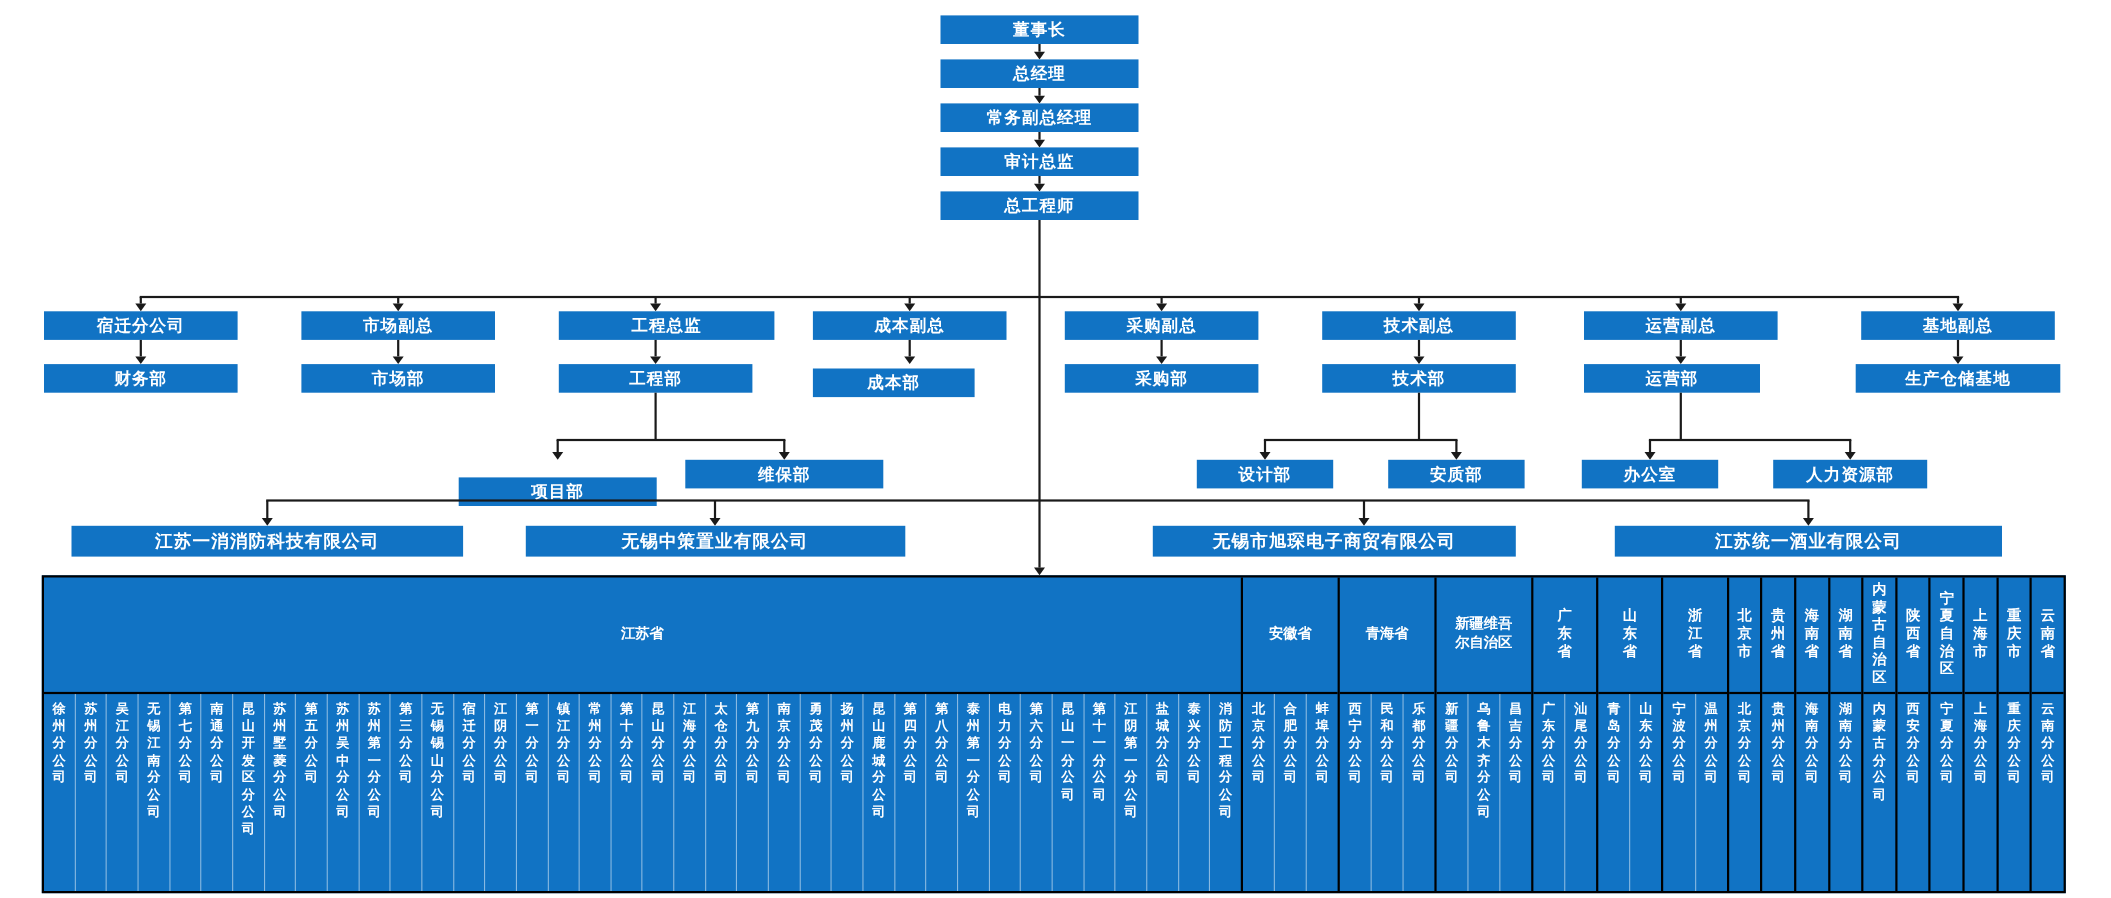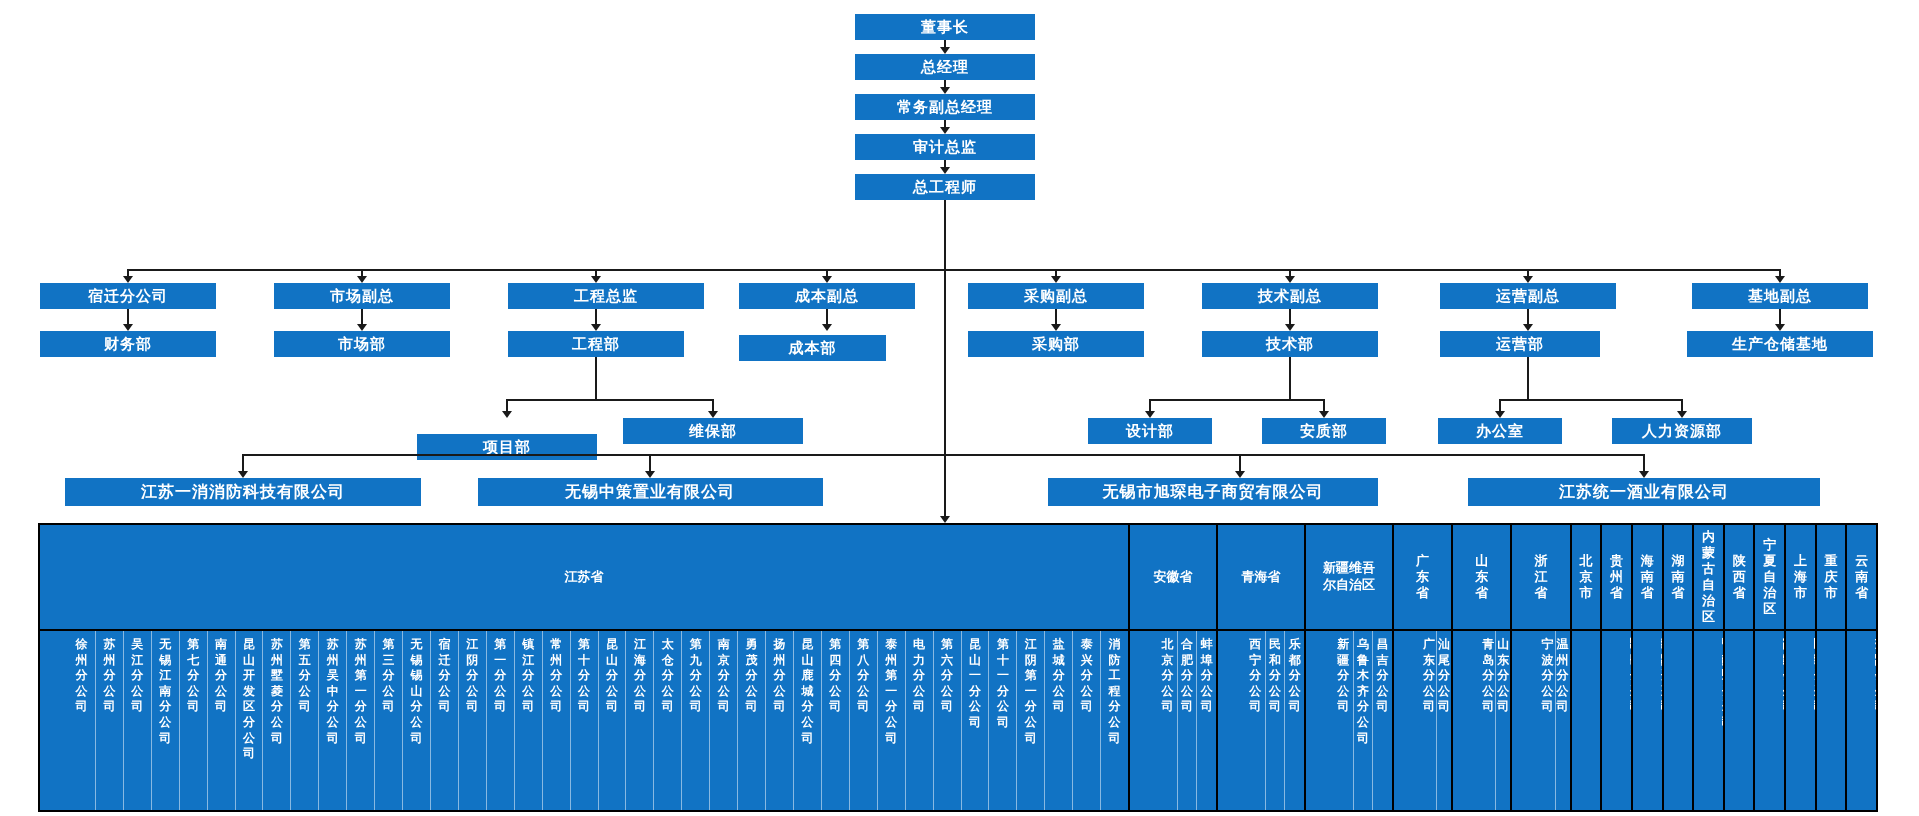--- a/index.html
+++ b/index.html
@@ -27,21 +27,21 @@
   }
   .region{display:flex;flex-direction:column;flex-basis:0;min-width:0;border-left:2px solid #000;}
   .region:first-child{border-left:none;}
   .prov{
     height:104px;flex:none;border-bottom:2px solid #000;
     display:flex;align-items:center;justify-content:center;
     color:#fff;font-weight:bold;font-size:13px;text-align:center;overflow:hidden;
   }
   .prov .prov-label{max-width:56px;word-break:break-all;line-height:1.3;}
   .prov.vert .prov-label{width:15px;max-width:15px;word-break:break-all;line-height:1.22;}
-  .brow{flex:1;display:flex;min-height:0;margin-left:28px;}
+  .brow{flex:1;display:flex;min-height:0;}
   .bcell{
     flex:1;min-width:0;border-left:1px solid rgba(255,255,255,.5);
     padding-top:6px;display:flex;justify-content:flex-start;box-sizing:border-box;
     overflow:hidden;flex-direction:column;align-items:center;
   }
   .bcell:first-child{border-left:none;}
   .branch-label{
     width:14px;word-break:break-all;font-size:12px;font-weight:bold;
     color:#fff;line-height:1.3;text-align:center;
   }

